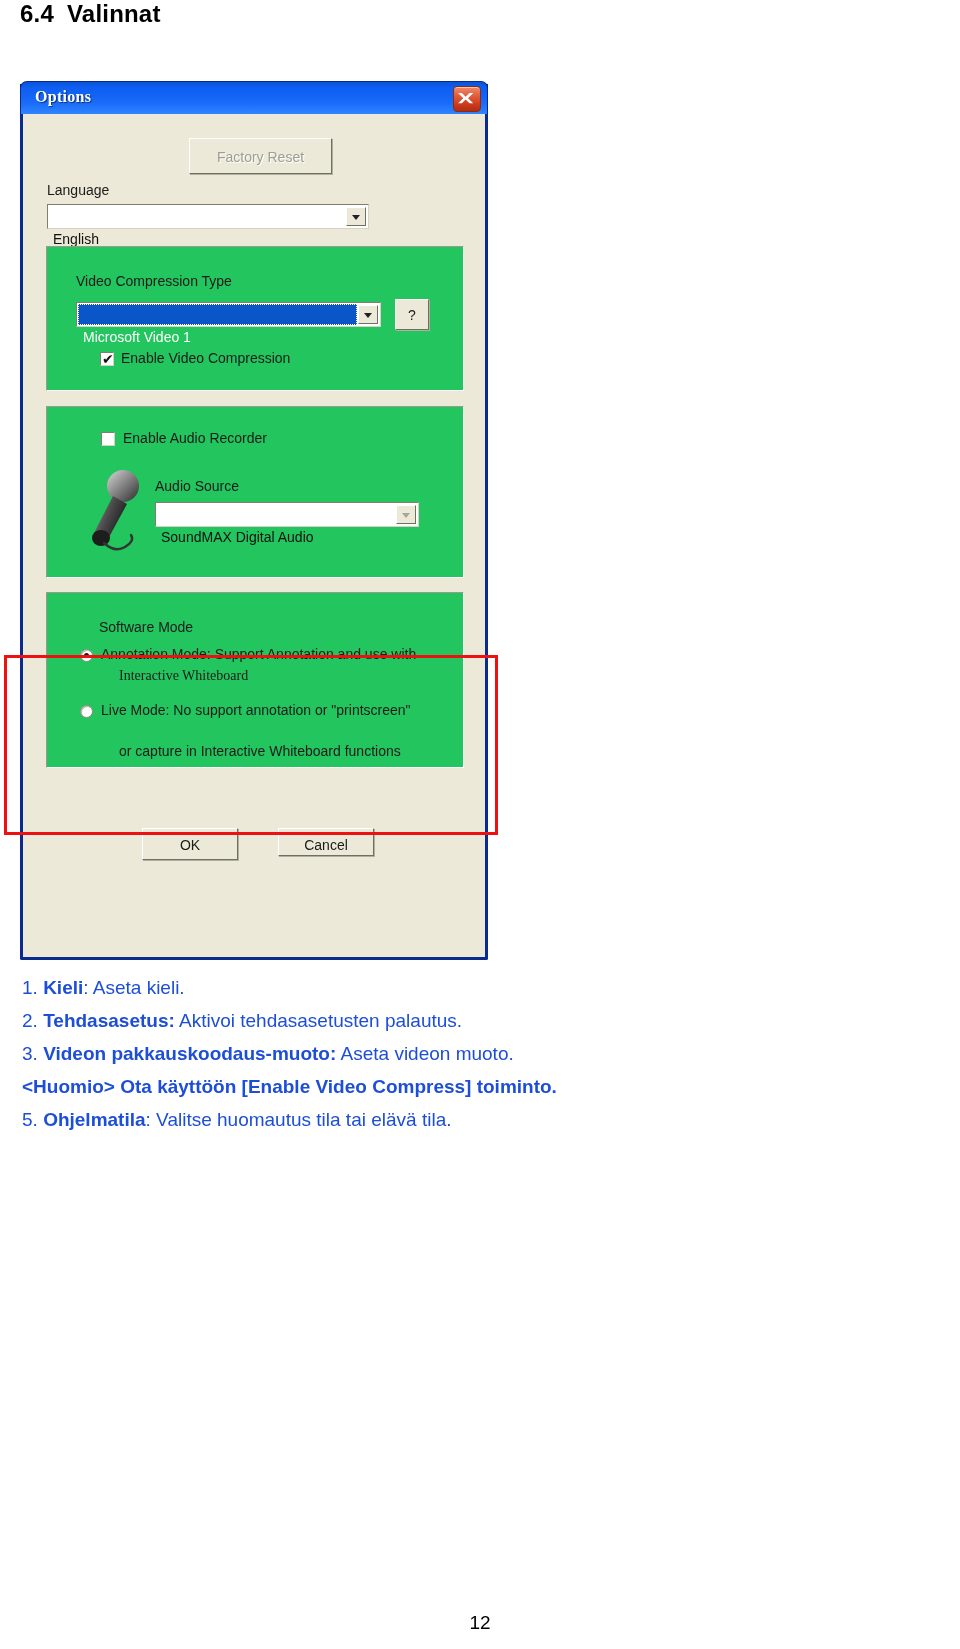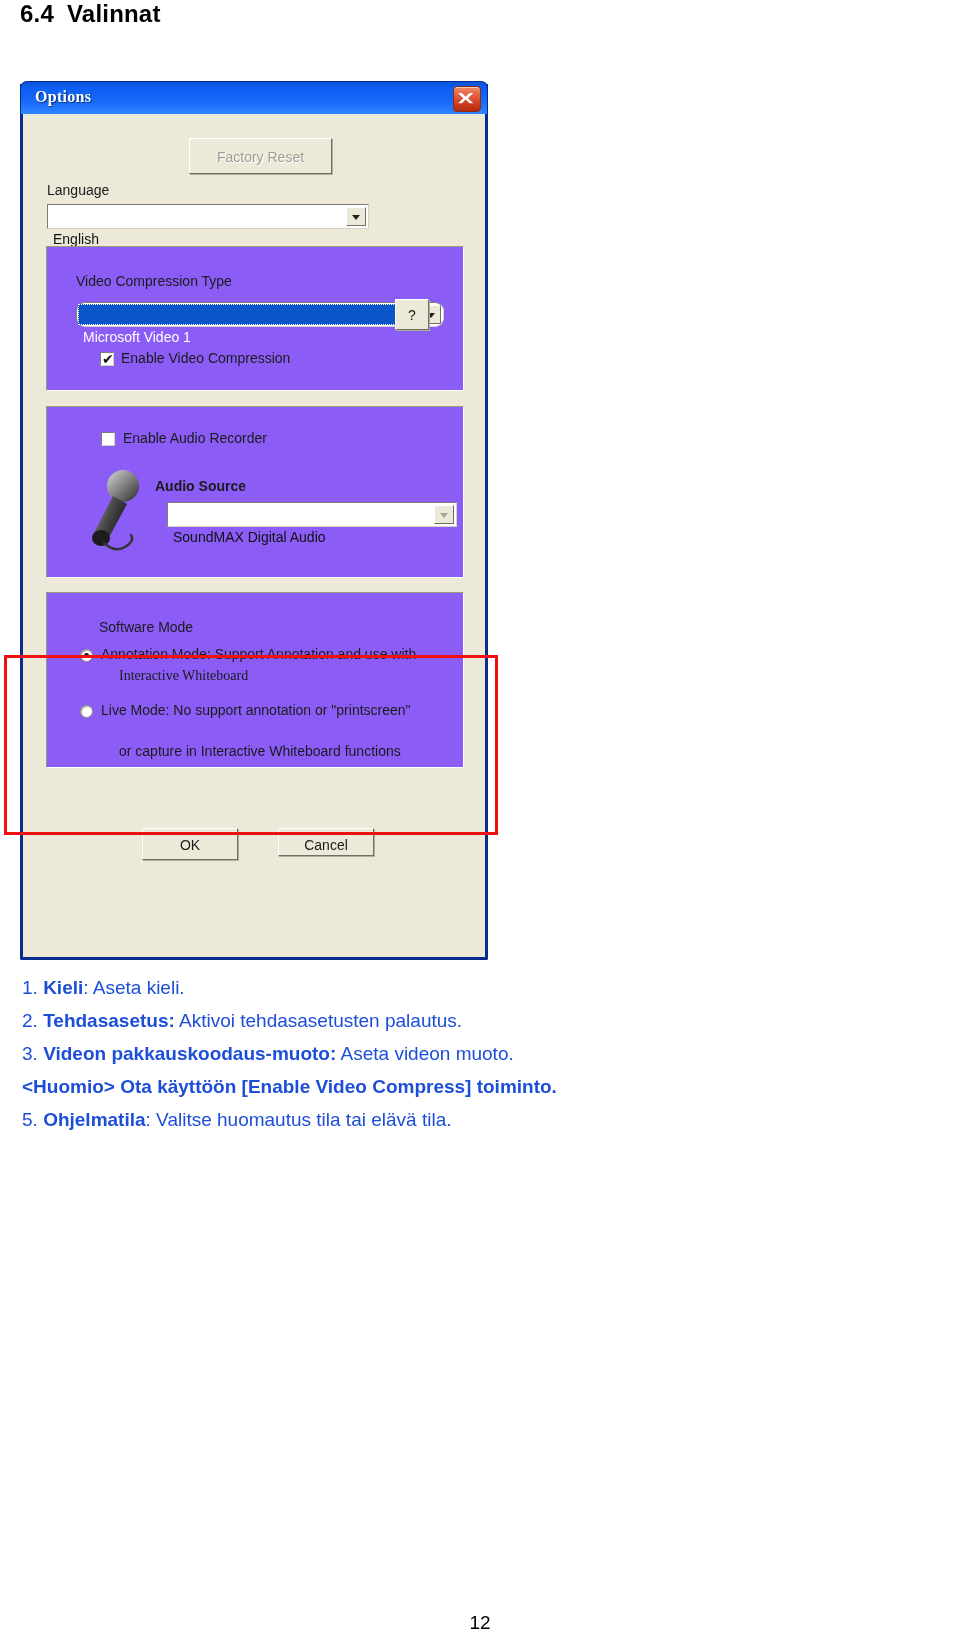--- a/index.html
+++ b/index.html
@@ -74,21 +74,21 @@
     border-radius: 4px;
     box-shadow: inset 0 1px 0 rgba(255,255,255,0.55);
   }
   #close-button svg { position:absolute; left:4px; top:3px; }
 
   
   .dlg-body { position: absolute; left:0; top:30px; right:0; bottom:0; }
 
   .group-box {
     position: absolute;
-    background: #8b5cf6;
+    background: #22c55e;
     border: 1px solid #ffffff;
     border-top-color: #9a9a8a;
     border-left-color: #9a9a8a;
     box-sizing: border-box;
   }
 
   .lbl {
     position: absolute;
     font-family: "Liberation Sans", sans-serif;
     font-size: 14px;
@@ -249,21 +249,21 @@
 
     <div class="lbl" style="left:24px; top:68px;">Language</div>
     <div class="combo" style="left:24px; top:90px; width:322px; height:25px;">
       <div class="txt">English</div>
       <div class="arrowbox"></div>
     </div>
 
     <div class="group-box" style="left:23px; top:132px; width:418px; height:145px;">
       <div class="lbl" style="left:29px; top:26px;">Video Compression Type</div>
 
-      <div class="combo selected" style="left:29px; top:55px; width:368px; height:25px;border-radius:9px;">
+      <div class="combo selected" style="left:29px; top:55px; width:305px; height:25px;">
         <div class="sel-fill"></div>
         <div class="txt">Microsoft Video 1</div>
         <div class="arrowbox"></div>
       </div>
 
       <div class="btn3d" style="left:348px; top:52px; width:34px; height:31px; line-height:31px;">
         <span>?</span>
       </div>
 
       <div class="checkbox" style="left:53px; top:105px;">
@@ -288,22 +288,22 @@
             <stop offset="50%" stop-color="#4a4a4a"></stop>
             <stop offset="100%" stop-color="#151515"></stop>
           </linearGradient>
         </defs>
         <ellipse cx="36" cy="17" rx="16" ry="16" fill="url(#micg)"></ellipse>
         <path d="M26 27 L8 62 Q4 70 10 74 Q17 78 21 70 L40 35 Z" fill="url(#micbody)"></path>
         <ellipse cx="14" cy="69" rx="9" ry="8" fill="#1d1d1d"></ellipse>
         <path d="M17 74 Q28 84 38 78 Q48 72 44 66" stroke="#333" stroke-width="2.4" fill="none" stroke-linecap="round"></path>
       </svg>
 
-      <div class="lbl" style="left:108px; top:71px;font-weight:bold;">Audio Source</div>
-      <div class="combo disabled" style="left:120px; top:95px; width:290px; height:25px;">
+      <div class="lbl" style="left:108px; top:71px;">Audio Source</div>
+      <div class="combo disabled" style="left:108px; top:95px; width:264px; height:25px;">
         <div class="txt">SoundMAX Digital Audio</div>
         <div class="arrowbox"></div>
       </div>
     </div>
 
     <div class="group-box" style="left:23px; top:478px; width:418px; height:176px;">
       <div class="lbl" style="left:52px; top:26px;">Software Mode</div>
 
       <div class="radio" style="left:33px; top:56px;">
         <span class="dot"></span>

